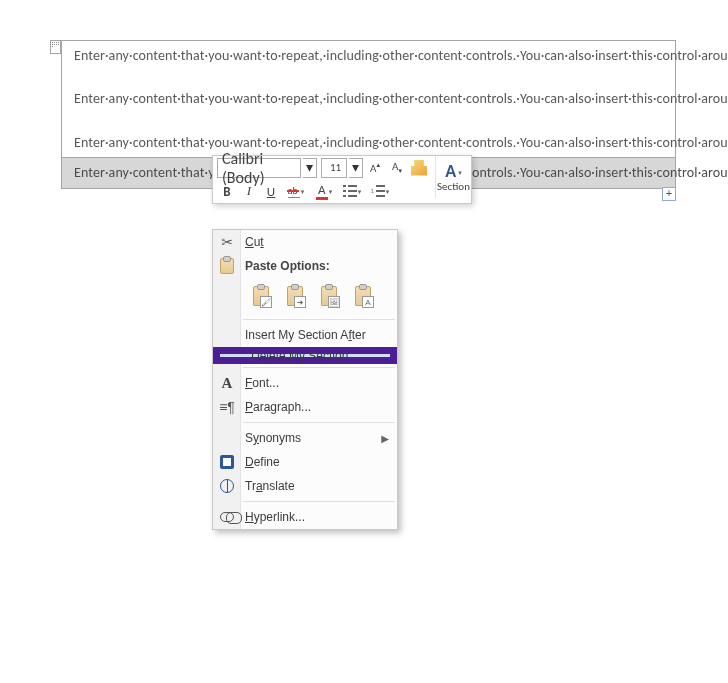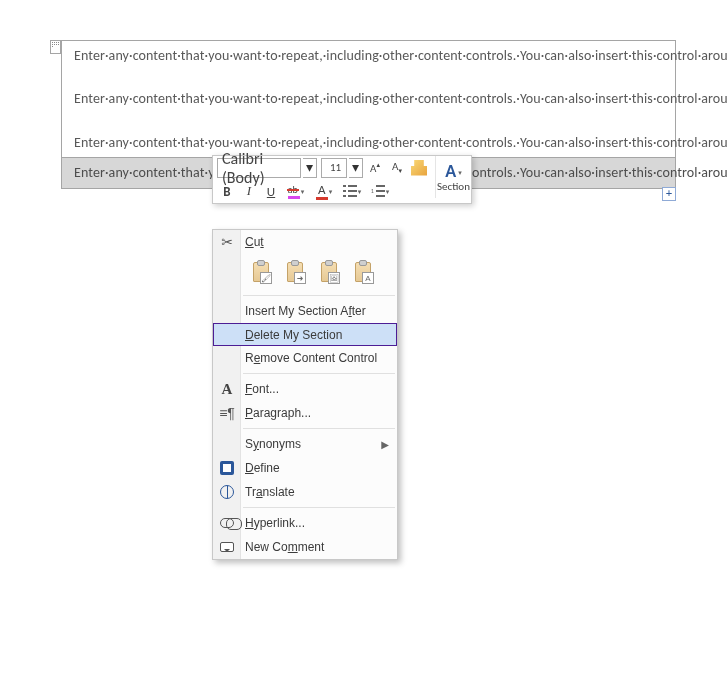--- a/index.html
+++ b/index.html
@@ -117,21 +117,21 @@
   }
   .styles-a::after { content:"▾"; font-size:7px; color:#666; margin-left:2px; font-weight:normal; vertical-align:middle;}
   .mini-inner { display:flex; flex-direction:column; }
   .mini-wrap {display:flex;}
 
   .abc-strike { position:relative; font-size:10px; color:#444; }
   .abc-strike::after { content:""; position:absolute; left:-1px; right:-1px; top:48%; border-top:2px solid #d63a2e; }
 
   .underline-a { text-decoration: underline; }
   .color-a-bar{ display:inline-block; width:12px; border-bottom:3px solid #d63a2e; text-align:center; font-size:13px; }
-  .hl-a-bar{ display:inline-block; width:12px; border-bottom:3px solid #d946ef; font-size:10px; }
+  .hl-a-bar{ display:inline-block; width:12px; border-bottom:1px solid #d946ef; font-size:10px; }
 
   .bullets-ic {width:14px;height:12px;display:inline-block;background:
     linear-gradient(#666,#666) 0 0/3px 2px no-repeat,
     linear-gradient(#666,#666) 5px 0/9px 2px no-repeat,
     linear-gradient(#666,#666) 0 5px/3px 2px no-repeat,
     linear-gradient(#666,#666) 5px 5px/9px 2px no-repeat,
     linear-gradient(#666,#666) 0 10px/3px 2px no-repeat,
     linear-gradient(#666,#666) 5px 10px/9px 2px no-repeat;}
   .numlist-ic {width:14px;height:12px;display:inline-block;background:
     linear-gradient(#666,#666) 5px 0/9px 2px no-repeat,
@@ -161,21 +161,21 @@
   }
   .ctx-item {
     position: relative;
     display: flex;
     align-items: center;
     height: 24px;
     padding-left: 32px;
     padding-right: 8px;
     cursor: default;
   }
-  .ctx-item.highlight { background: #cde0f7; border: 1px solid #4c1d95; height:23px; padding-left:31px;}
+  .ctx-item.highlight { background: #cde0f7; border: 7px solid #4c1d95; height:17px; padding-left:31px;}
   .ctx-header {
     position:relative;
     height: 24px;
     display:flex; align-items:center;
     padding-left:32px;
     font-weight: bold;
     color:#444;
   }
   .ctx-ic {
     position: absolute;
@@ -327,20 +327,26 @@
 <div class="ctx">
   <div class="ctx-icon-col"></div>
 
   <div class="ctx-item">
     <div class="ctx-ic">
         <span class="scissors">✂</span>
       </div>
     <span><span class="ul">C</span>u<span class="ul">t</span></span>
 
   </div>
+  <div class="ctx-header">
+    <div class="ctx-ic">
+        <span class="clip-paste-ic"></span>
+      </div>
+    <span>Paste Options:</span>
+  </div>
   <div class="paste-row">
     <div class="clip-ic">
         <div class="clipboard">
           <div class="ov">🖌</div>
         </div>
       </div>
     <div class="clip-ic">
         <div class="clipboard">
           <div class="ov">➜</div>
         </div>
@@ -360,24 +366,20 @@
   <div class="ctx-sep"></div>
 
   <div class="ctx-item">
     <span>Insert My Section A<span class="ul">f</span>ter</span>
 
   </div>
   <div class="ctx-item highlight">
     <span><span class="ul">D</span>elete My Section</span>
 
   </div>
-  <div class="ctx-item">
-    <span>R<span class="ul">e</span>move Content Control</span>
-
-  </div>
 
   <div class="ctx-sep"></div>
 
   <div class="ctx-item">
     <div class="ctx-ic">
         <span class="font-A">A</span>
       </div>
     <span><span class="ul">F</span>ont...</span>
 
   </div>
@@ -413,20 +415,13 @@
 
   <div class="ctx-sep"></div>
 
   <div class="ctx-item">
     <div class="ctx-ic">
         <span class="link-ic"></span>
       </div>
     <span><span class="ul">H</span>yperlink...</span>
 
   </div>
-  <div class="ctx-item">
-    <div class="ctx-ic">
-        <span class="comment-ic"></span>
-      </div>
-    <span>New Co<span class="ul">m</span>ment</span>
-
-  </div>
 </div>
 
 </body></html>

